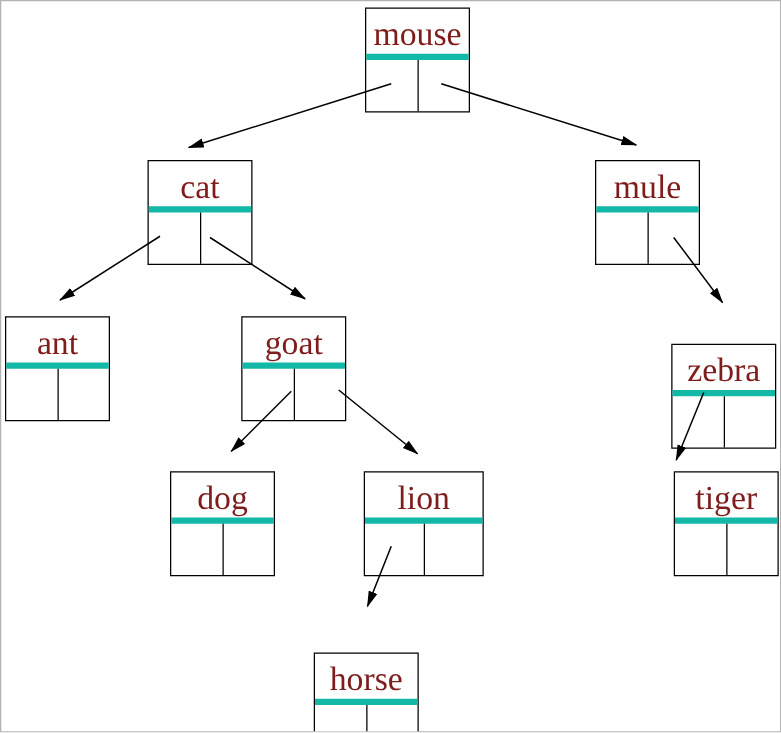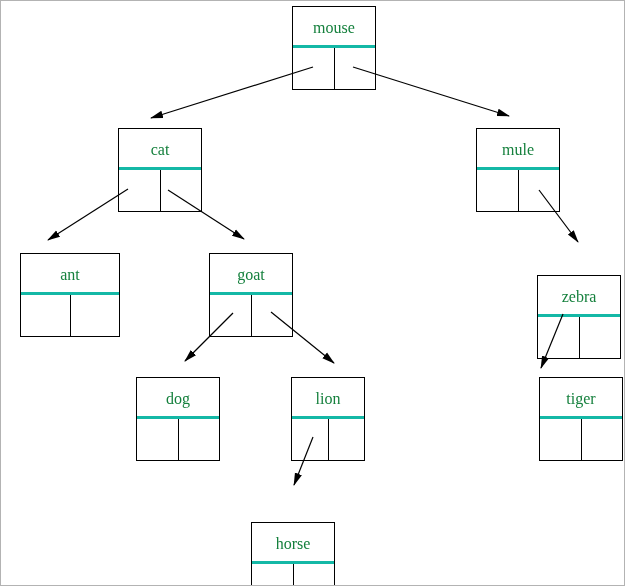--- a/index.html
+++ b/index.html
@@ -29,24 +29,24 @@
   .node {
     position: absolute;
     box-sizing: border-box;
     width: 84px;
     border: 1px solid #000000;
     background: #ffffff;
     z-index: 1;
   }
   .node-label {
     box-sizing: border-box;
-    border-bottom: 3px solid #14b8a6;
+    border-bottom: 5px solid #14b8a6;
     text-align: center;
-    font-size: 16px;
-    color: #15803d;
+    font-size: 27px;
+    color: #7f1d1d;
     overflow: hidden;
   }
   .node-cells {
     display: flex;
   }
   .node-cells .cell {
     flex: 1 1 50%;
     box-sizing: border-box;
   }
   .node-cells .cell.right {
@@ -90,49 +90,49 @@
           <div class="cell right"></div>
         </div>
       </div>
       <div class="node" style="left: 475px; top: 127px; width: 84px;">
         <div class="node-label" style="height: 41px; line-height: 41px;">mule</div>
         <div class="node-cells" style="height: 41px;">
           <div class="cell left"></div>
           <div class="cell right"></div>
         </div>
       </div>
-      <div class="node" style="left: 19px; top: 252px; width: 100px;">
+      <div class="node" style="left: 3px; top: 252px; width: 84px;">
         <div class="node-label" style="height: 41px; line-height: 41px;">ant</div>
         <div class="node-cells" style="height: 41px;">
           <div class="cell left"></div>
           <div class="cell right"></div>
         </div>
       </div>
-      <div class="node" style="left: 208px; top: 252px; width: 84px;">
+      <div class="node" style="left: 192px; top: 252px; width: 84px;">
         <div class="node-label" style="height: 41px; line-height: 41px;">goat</div>
         <div class="node-cells" style="height: 41px;">
           <div class="cell left"></div>
           <div class="cell right"></div>
         </div>
       </div>
       <div class="node" style="left: 536px; top: 252px; width: 84px; margin-top: 22px;">
         <div class="node-label" style="height: 41px; line-height: 41px;">zebra</div>
         <div class="node-cells" style="height: 41px;">
           <div class="cell left"></div>
           <div class="cell right"></div>
         </div>
       </div>
       <div class="node" style="left: 135px; top: 376px; width: 84px;">
         <div class="node-label" style="height: 41px; line-height: 41px;">dog</div>
         <div class="node-cells" style="height: 41px;">
           <div class="cell left"></div>
           <div class="cell right"></div>
         </div>
       </div>
-      <div class="node" style="left: 290px; top: 376px; width: 74px;">
+      <div class="node" style="left: 290px; top: 376px; width: 96px;">
         <div class="node-label" style="height: 41px; line-height: 41px;">lion</div>
         <div class="node-cells" style="height: 41px;">
           <div class="cell left"></div>
           <div class="cell right"></div>
         </div>
       </div>
       <div class="node" style="left: 495px; top: 376px; width: 84px; margin-left: 43px;">
         <div class="node-label" style="height: 41px; line-height: 41px;">tiger</div>
         <div class="node-cells" style="height: 41px;">
           <div class="cell left"></div>

